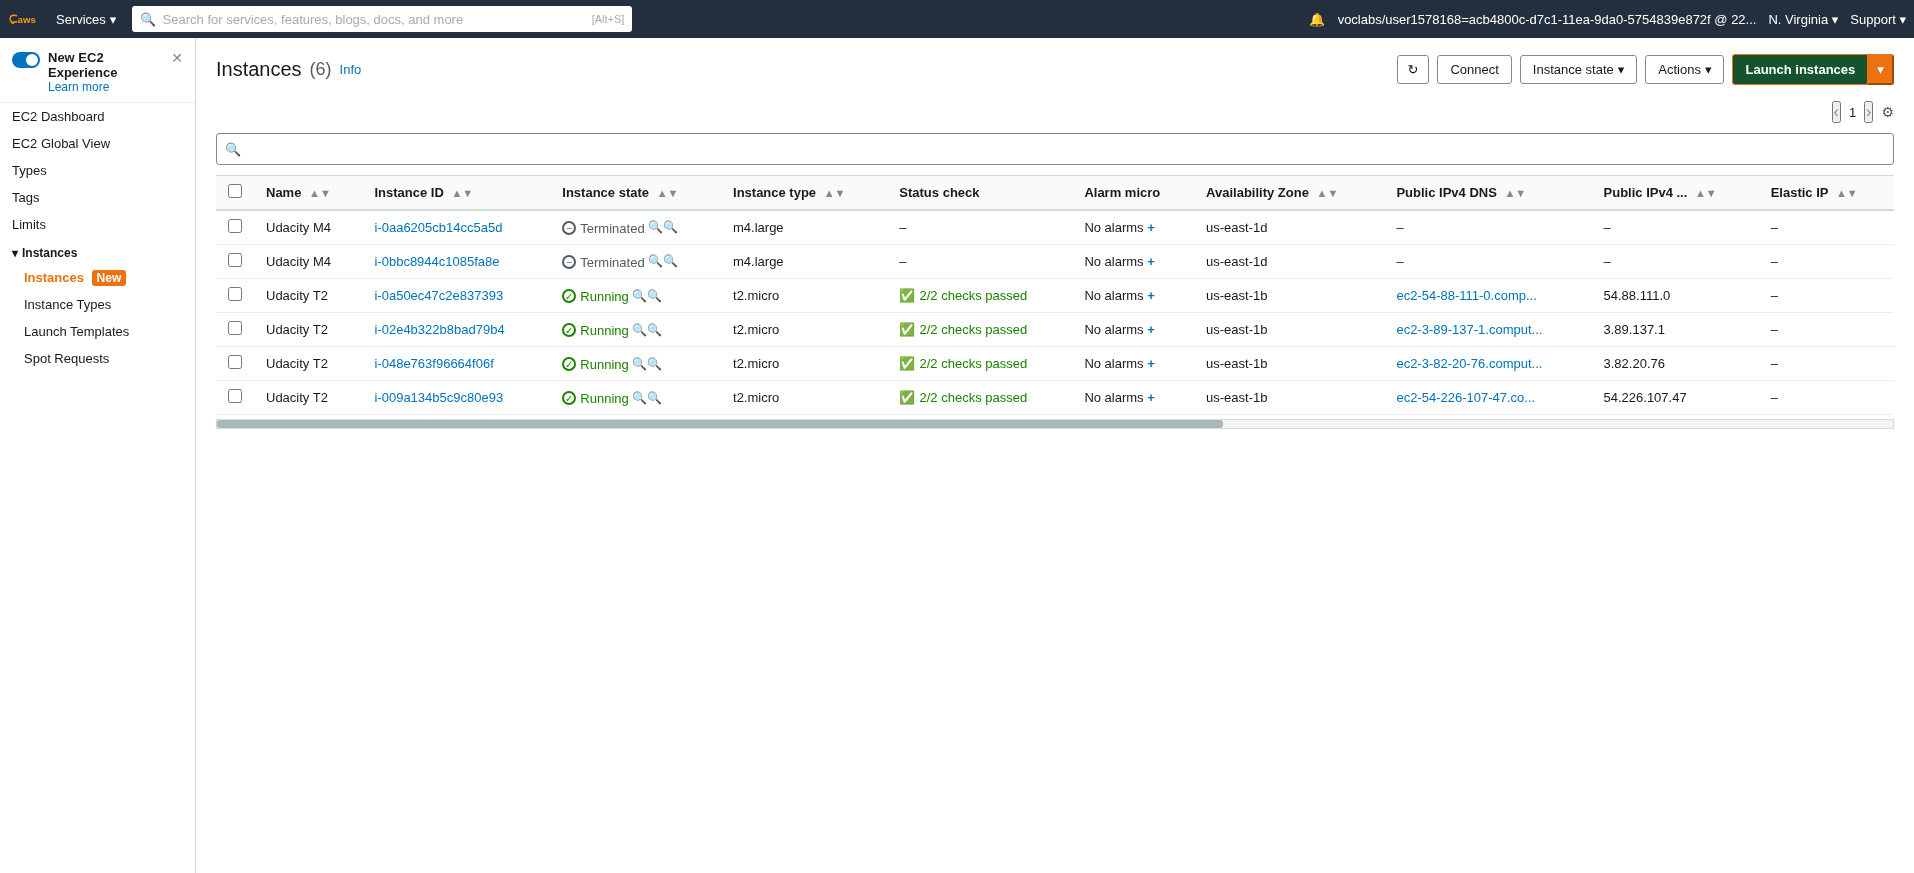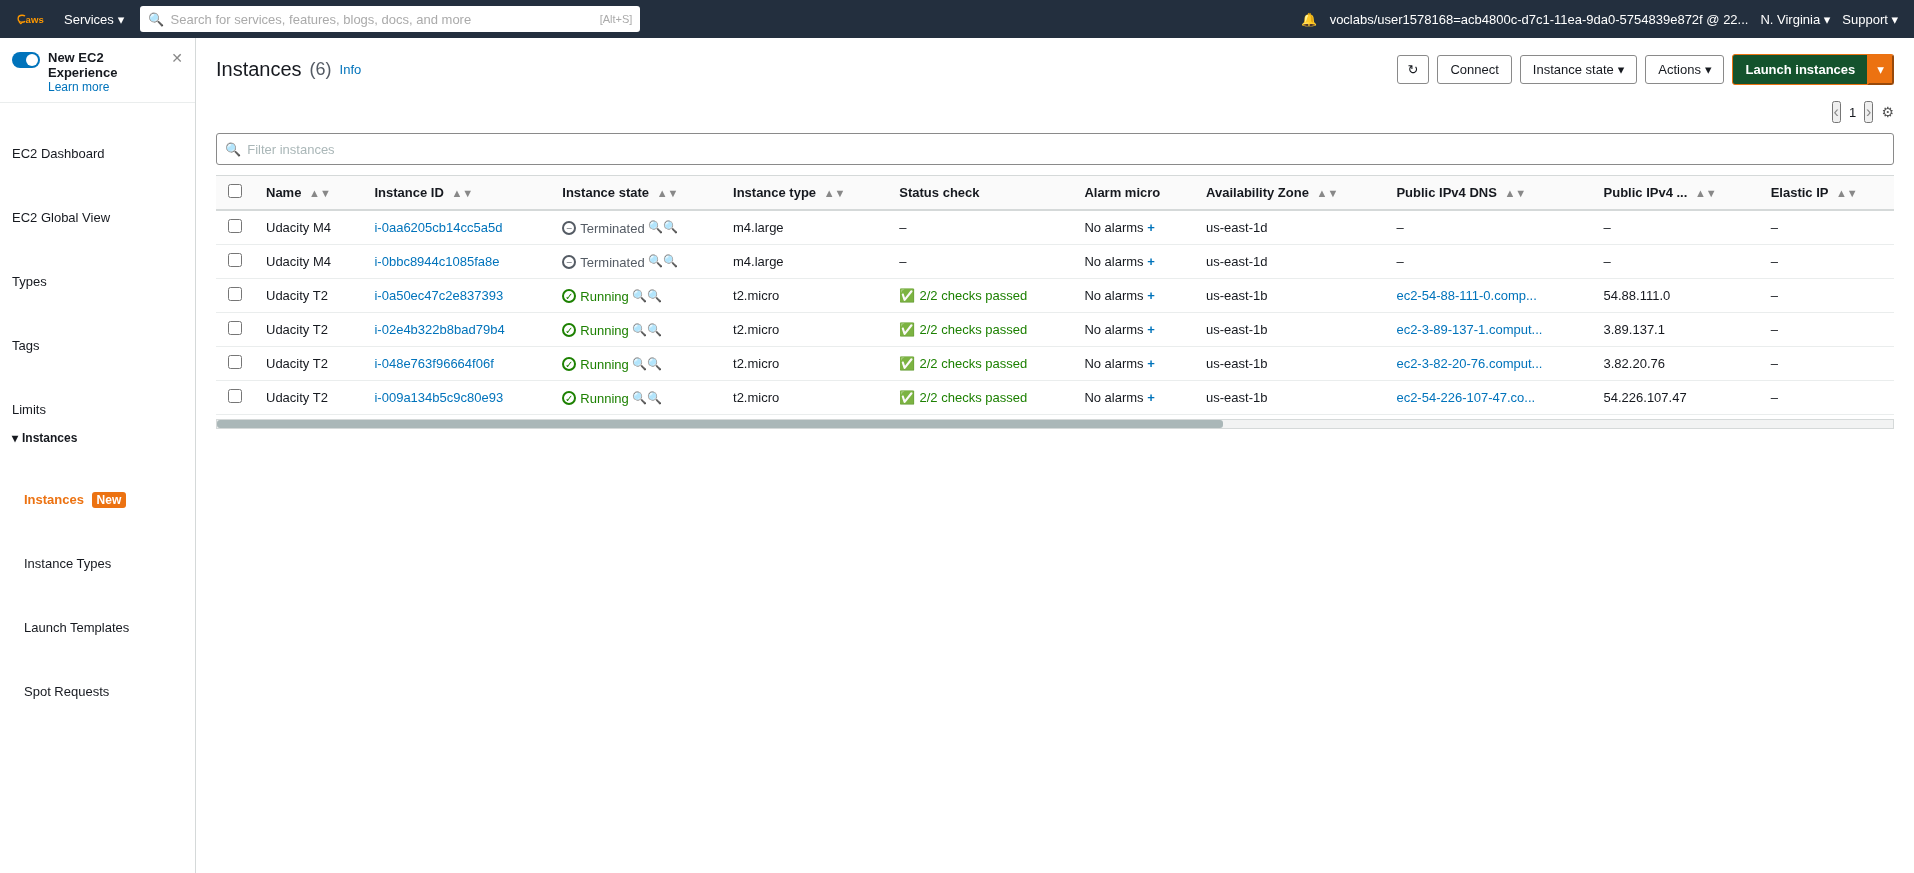--- a/index.html
+++ b/index.html
@@ -4,21 +4,21 @@
   <style>
     * { box-sizing: border-box; margin: 0; padding: 0; }
     body { font-family: "Amazon Ember", Arial, sans-serif; font-size: 13px; background: #f2f3f3; color: #16191f; }
 
     
     .top-nav {
       background: #232f3e;
       height: 38px;
       display: flex;
       align-items: center;
-      padding: 0 16px;
+      padding: 0 8px;
       gap: 8px;
       color: #fff;
       flex-shrink: 0;
     }
     .aws-logo {
       width: 32px; height: 20px;
       display: flex; align-items: center; justify-content: center;
       flex-shrink: 0;
     }
     .aws-logo svg { width: 32px; height: 20px; }
@@ -82,21 +82,20 @@
     .sidebar-new-exp-text { flex: 1; }
     .sidebar-new-exp-title { font-size: 13px; font-weight: 600; color: #16191f; }
     .sidebar-learn-more { font-size: 12px; color: #0073bb; cursor: pointer; }
     .close-btn { color: #888; cursor: pointer; font-size: 14px; }
 
     .sidebar-item {
       padding: 6px 12px;
       cursor: pointer;
       color: #16191f;
       font-size: 13px;
-      margin-top: 37px;
     }
     .sidebar-item.active { color: #ec7211; font-weight: 600; }
     .sidebar-section-header {
       padding: 8px 12px 4px;
       font-size: 12px;
       font-weight: 700;
       color: #16191f;
       display: flex; align-items: center; gap: 4px;
       cursor: pointer;
     }
@@ -372,21 +371,20 @@
 
     <div class="table-footer">
       <button class="page-nav">‹</button>
       <span class="page-num">1</span>
       <button class="page-nav">›</button>
       <span class="settings-icon">⚙</span>
     </div>
 
     <div class="filter-bar">
       <span style="color:#888">🔍</span>
-      <input type="text" placeholder="Filter instances" style="">
     </div>
 
     <div class="table-wrapper">
       <table>
         <thead>
           <tr>
             <th class="checkbox-col">
               <input type="checkbox" class="cb" style="">
             </th>
             <th>Name <span class="sort-icon">▲▼</span></th>

